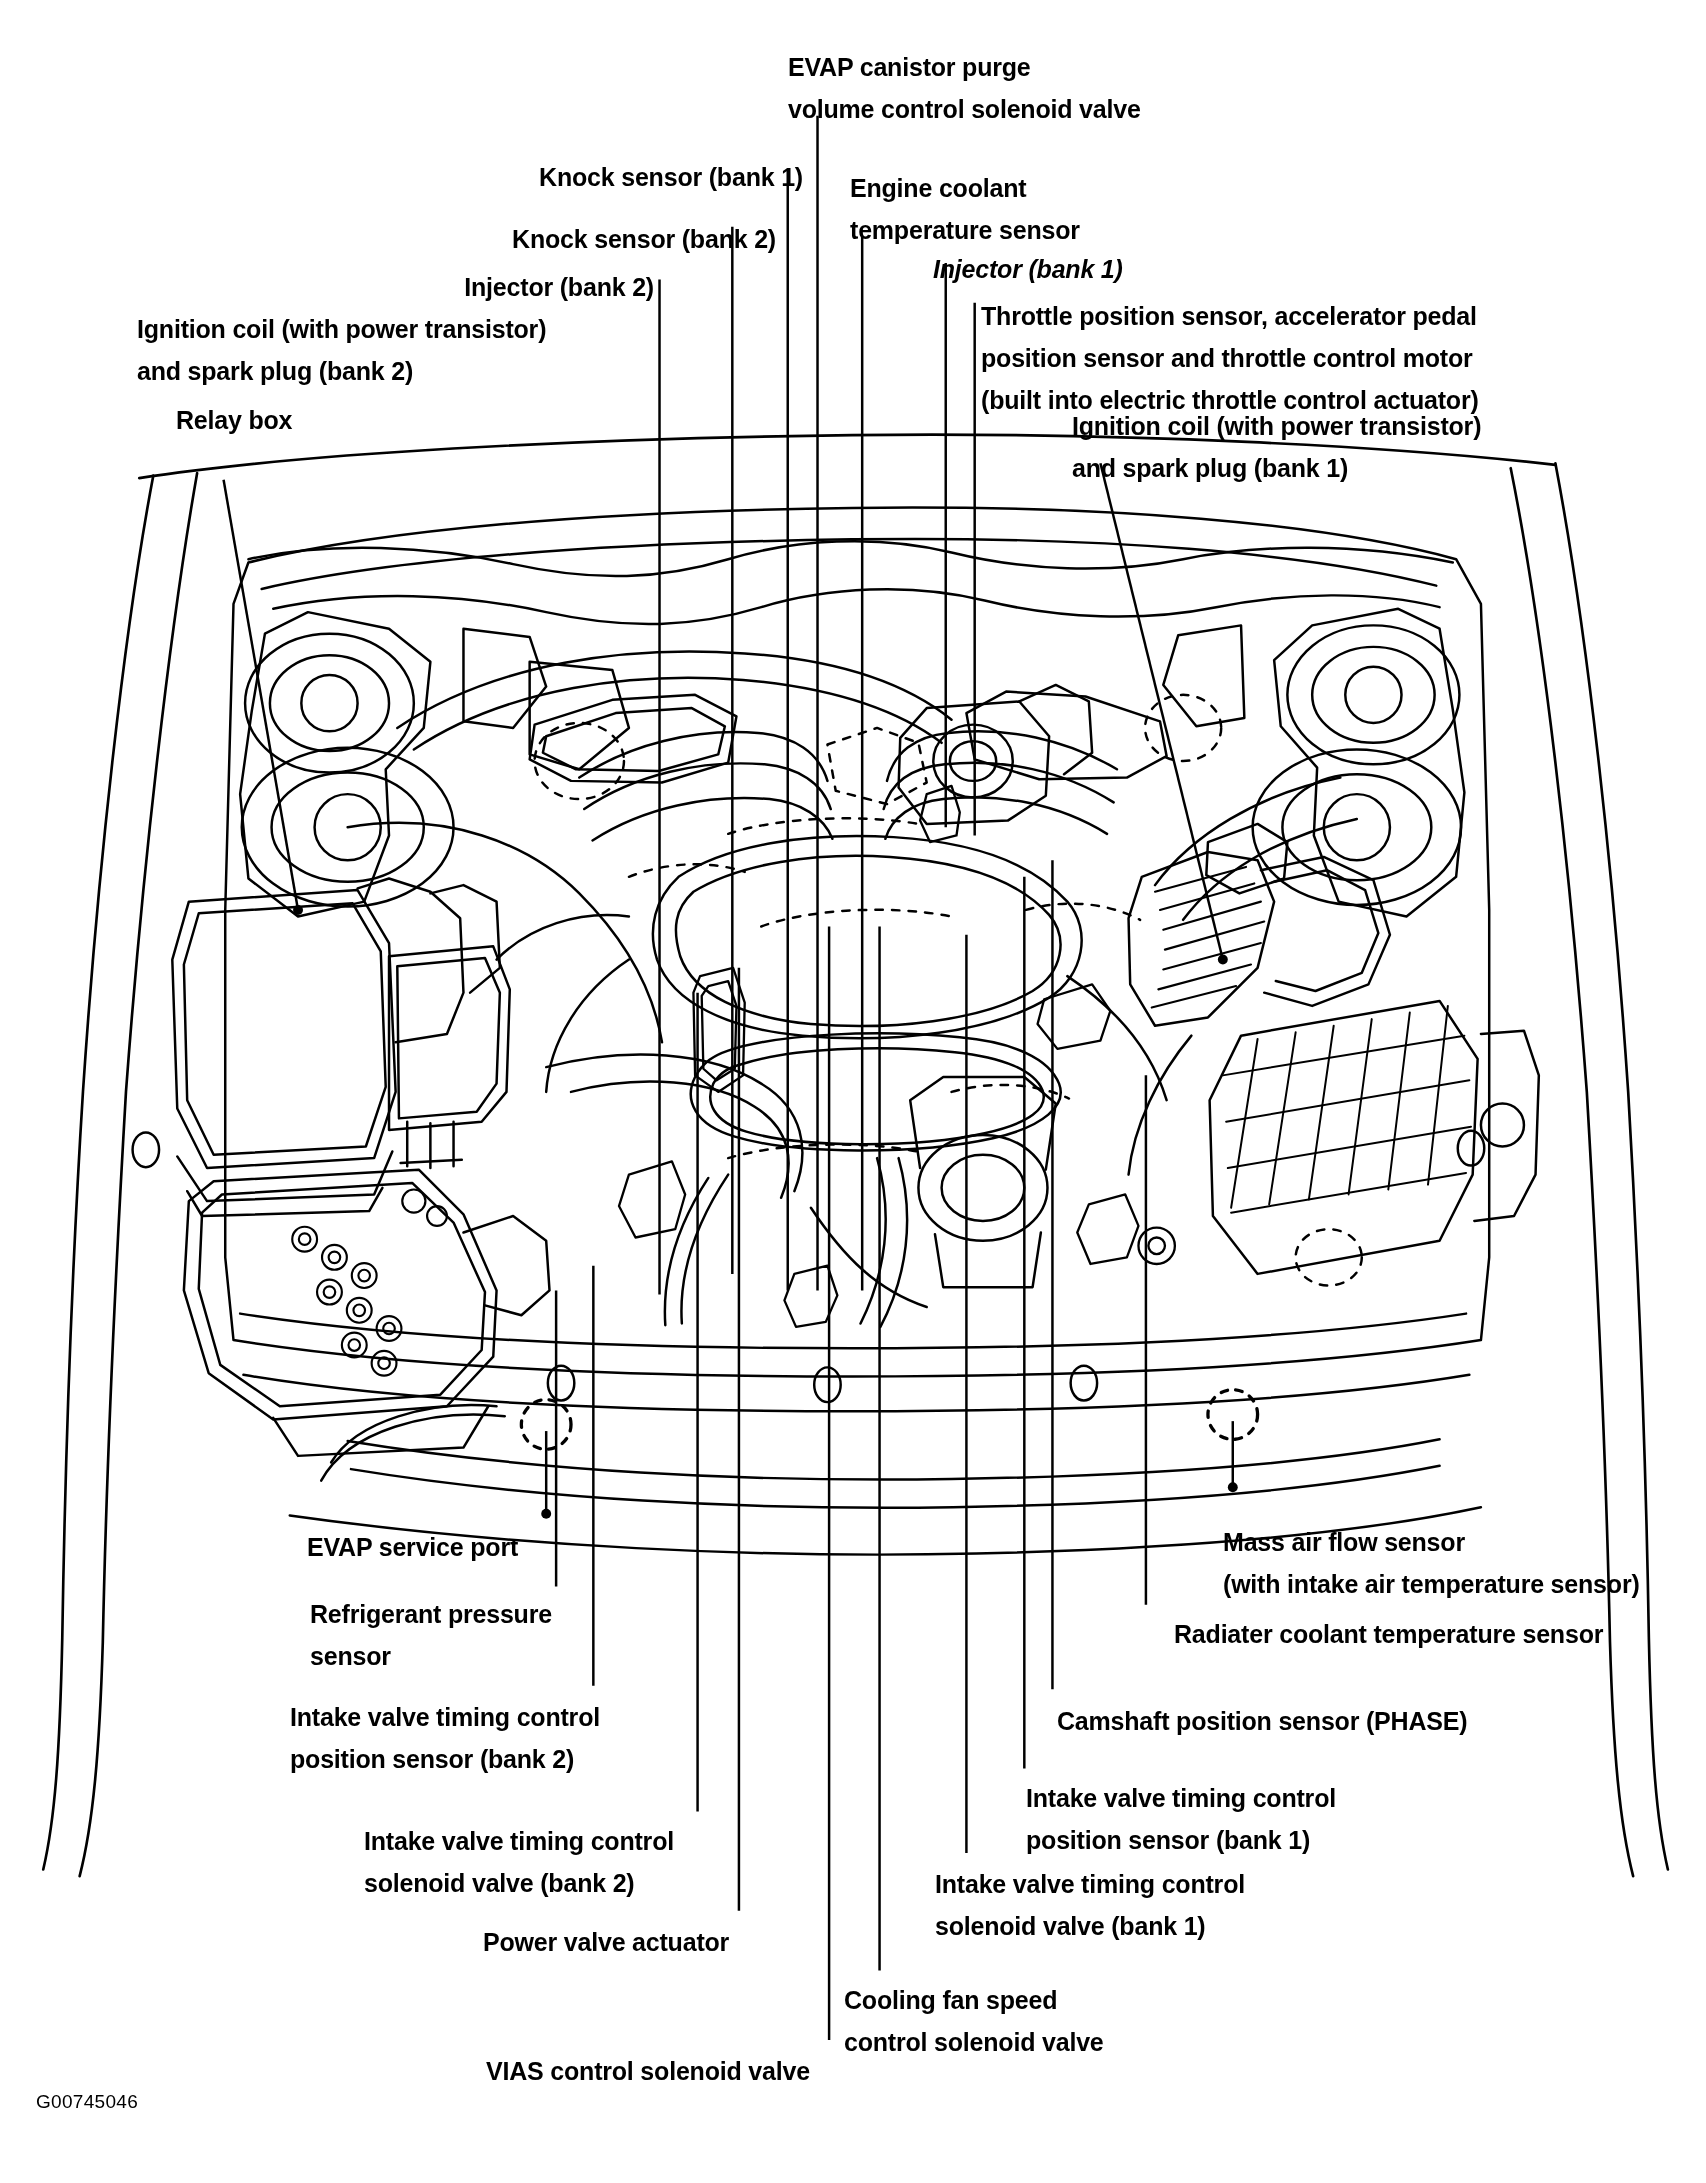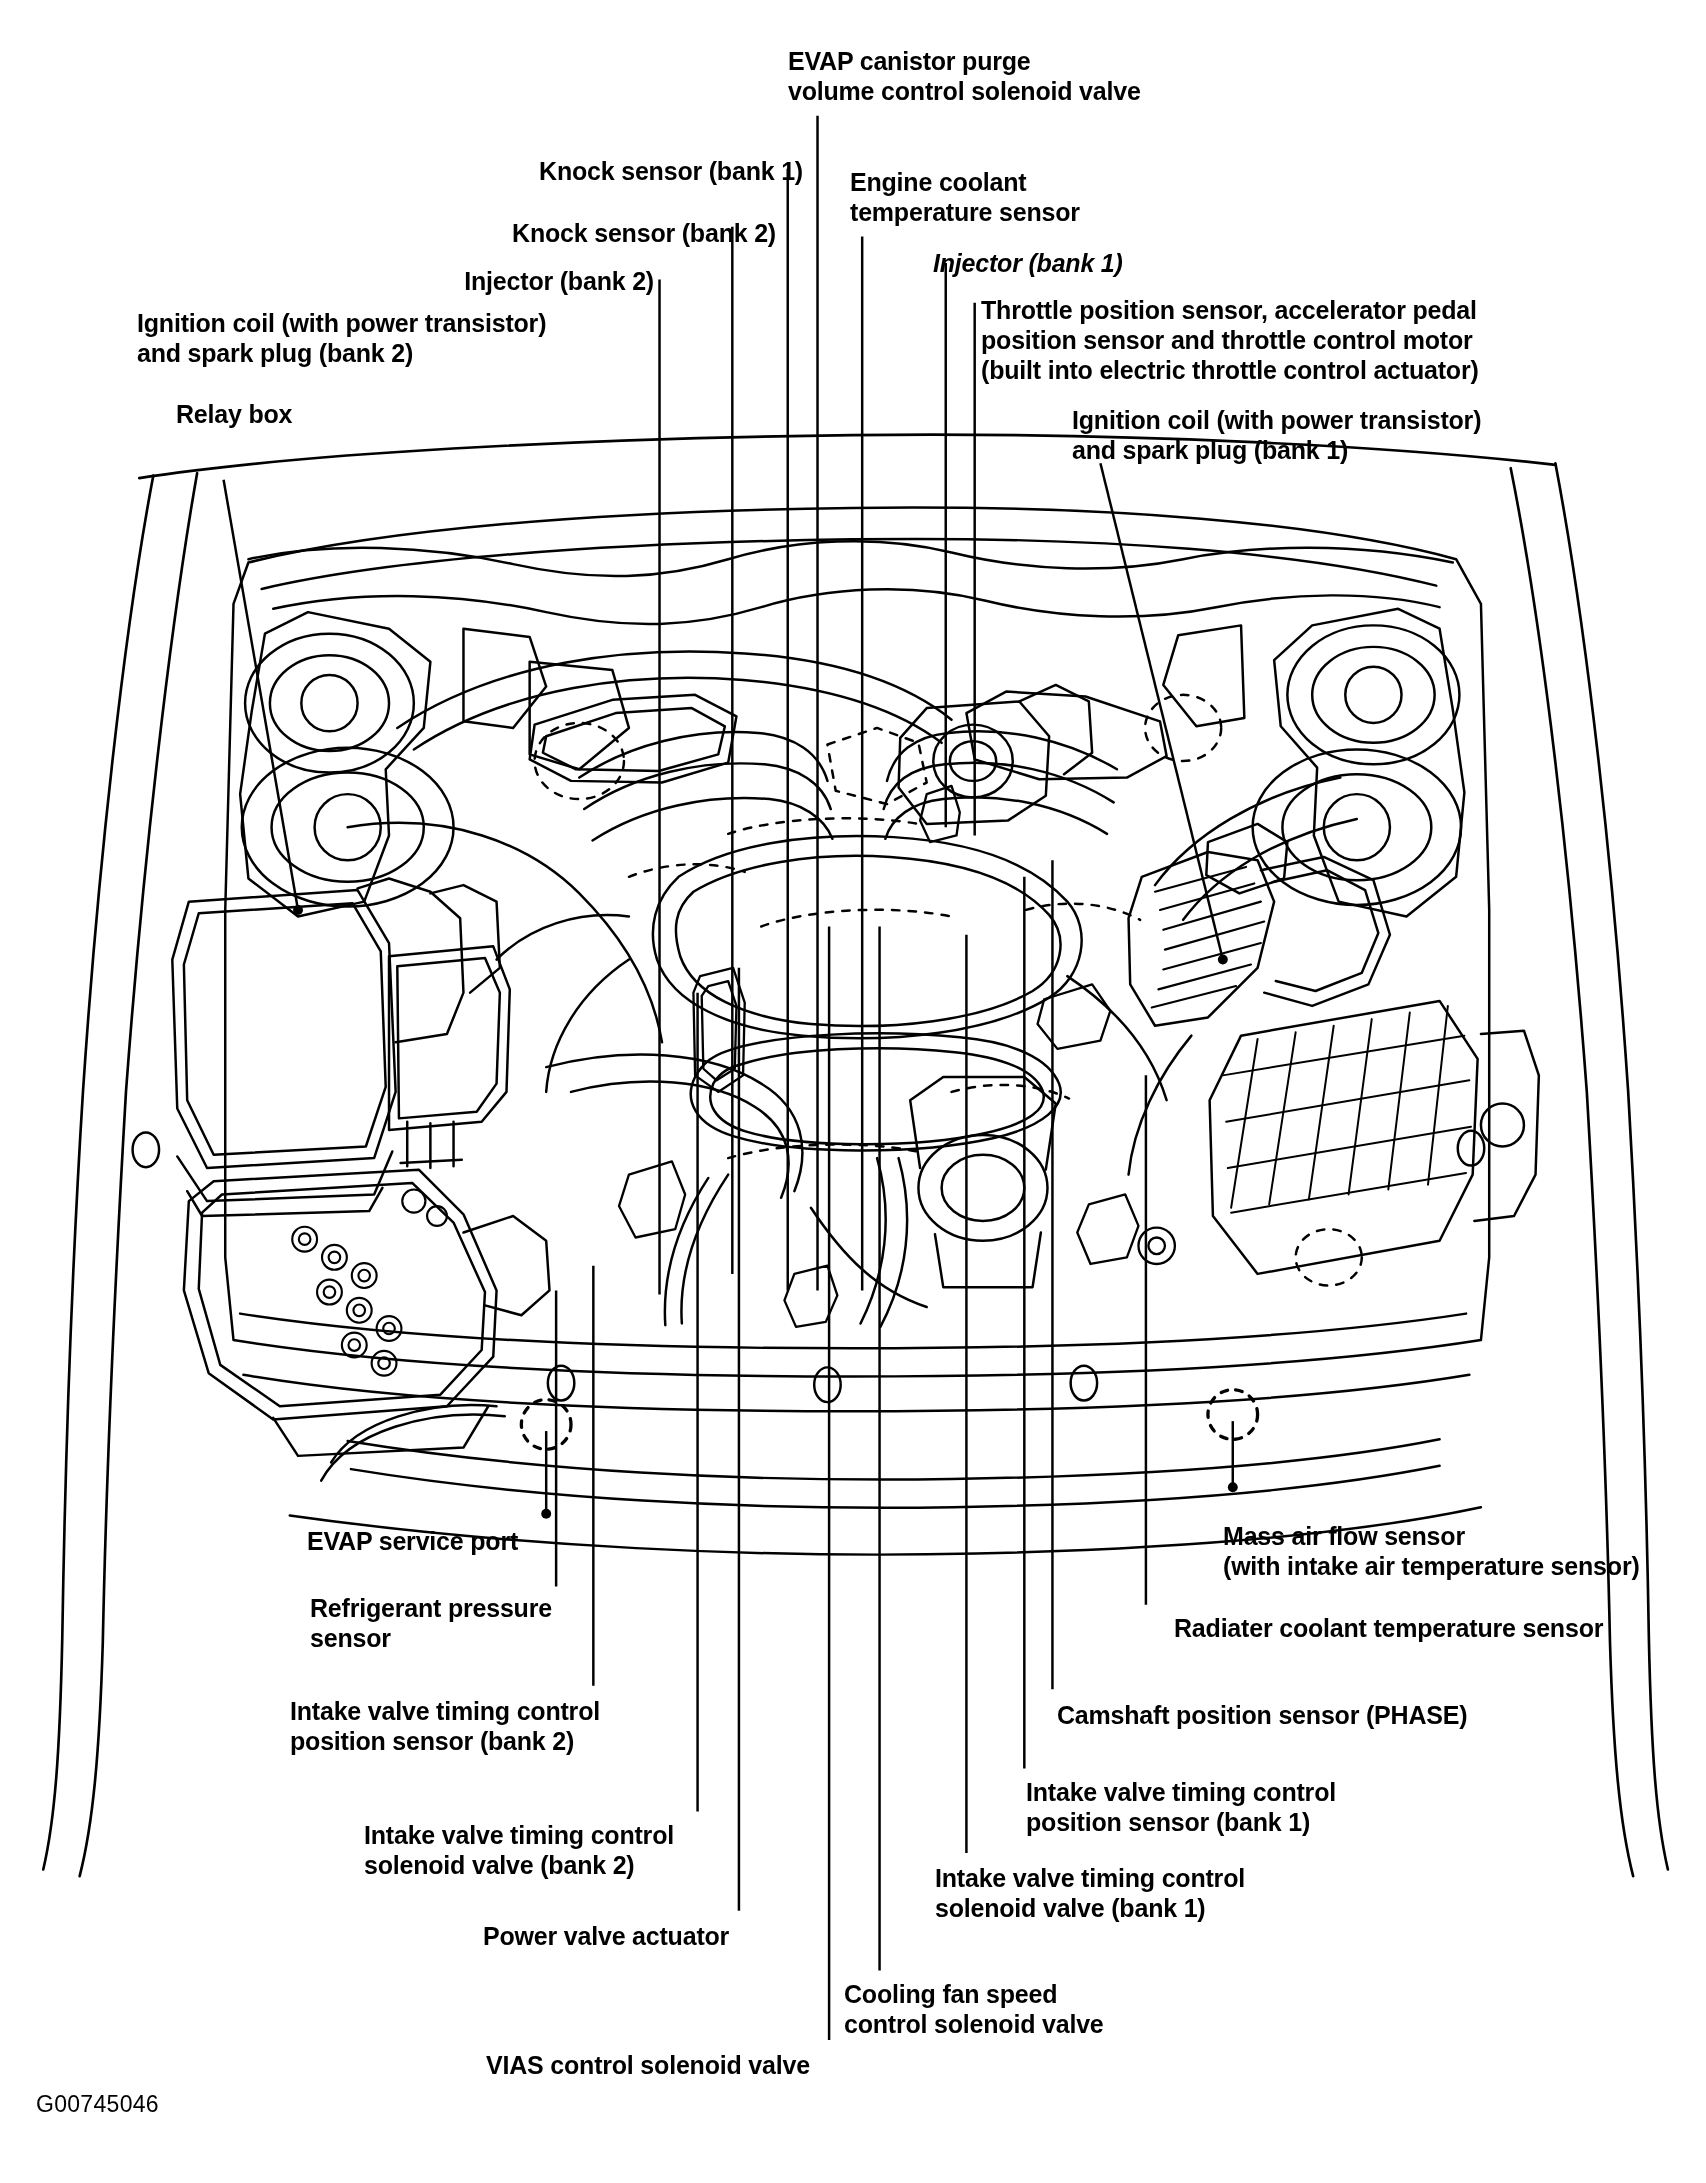--- a/index.html
+++ b/index.html
@@ -1,25 +1,25 @@
 <!DOCTYPE html>
 <html style="font-size:13.2px"><head>
 <meta charset="utf-8">
 <style>
   html,body{margin:0;padding:0;background:#fff;}
   body{width:1707px;height:2183px;position:relative;
        font-family:"Liberation Sans", sans-serif;color:#000;
        -webkit-font-smoothing:none;}
   #stage{position:absolute;inset:0;width:1707px;height:2183px;overflow:hidden;}
-  .lbl{position:absolute;font-size:25px;line-height:30px;font-weight:600;
+  .lbl{position:absolute;font-size:25px;line-height:42px;font-weight:600;
        letter-spacing:-0.2px;white-space:pre;color:#000;}
   .lbl.r{text-align:right;}
   #art{position:absolute;left:0;top:0;width:1707px;height:2183px;
        pointer-events:none;}
-  #figcode{position:absolute;left:36px;top:2091px;font-size:23px;
+  #figcode{position:absolute;left:36px;top:2091px;font-size:19px;
            font-weight:500;letter-spacing:0.3px;}
 </style>
 </head>
 <body>
 
 <div id="stage">
 
   <svg id="art" viewBox="0 0 2063 2639">
     <g fill="none" stroke="#000" stroke-linecap="round" stroke-linejoin="round">
 

